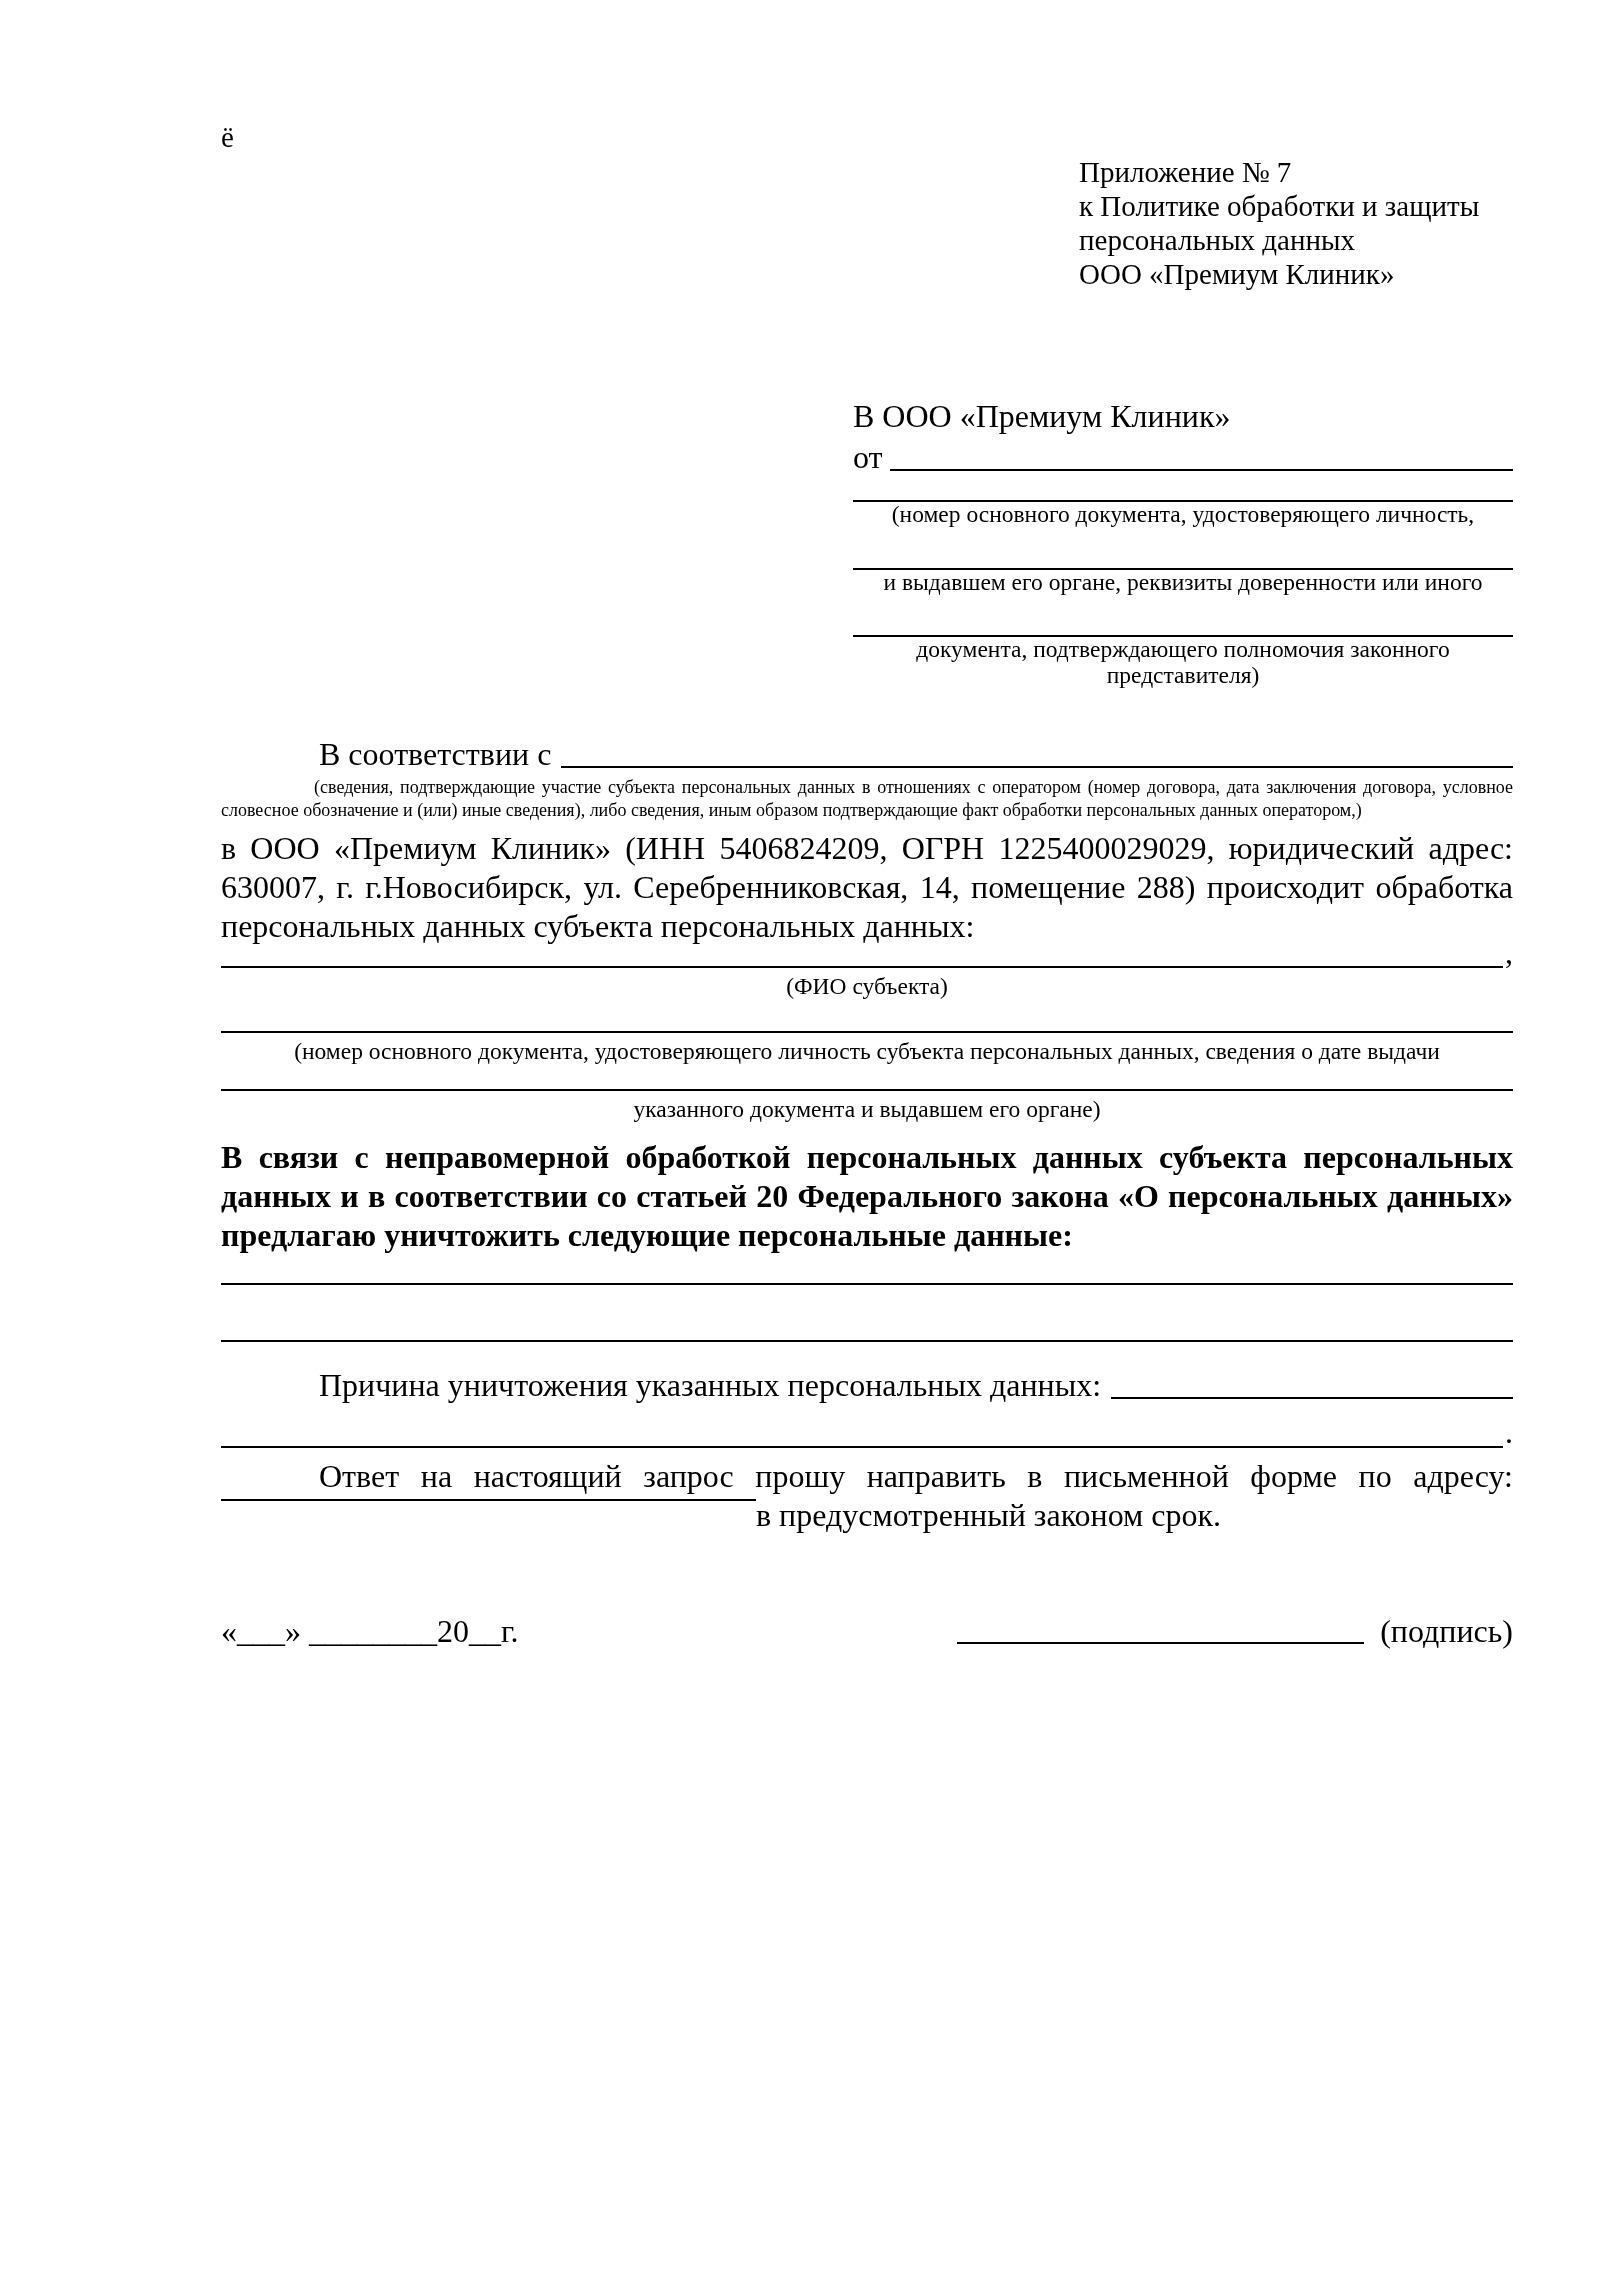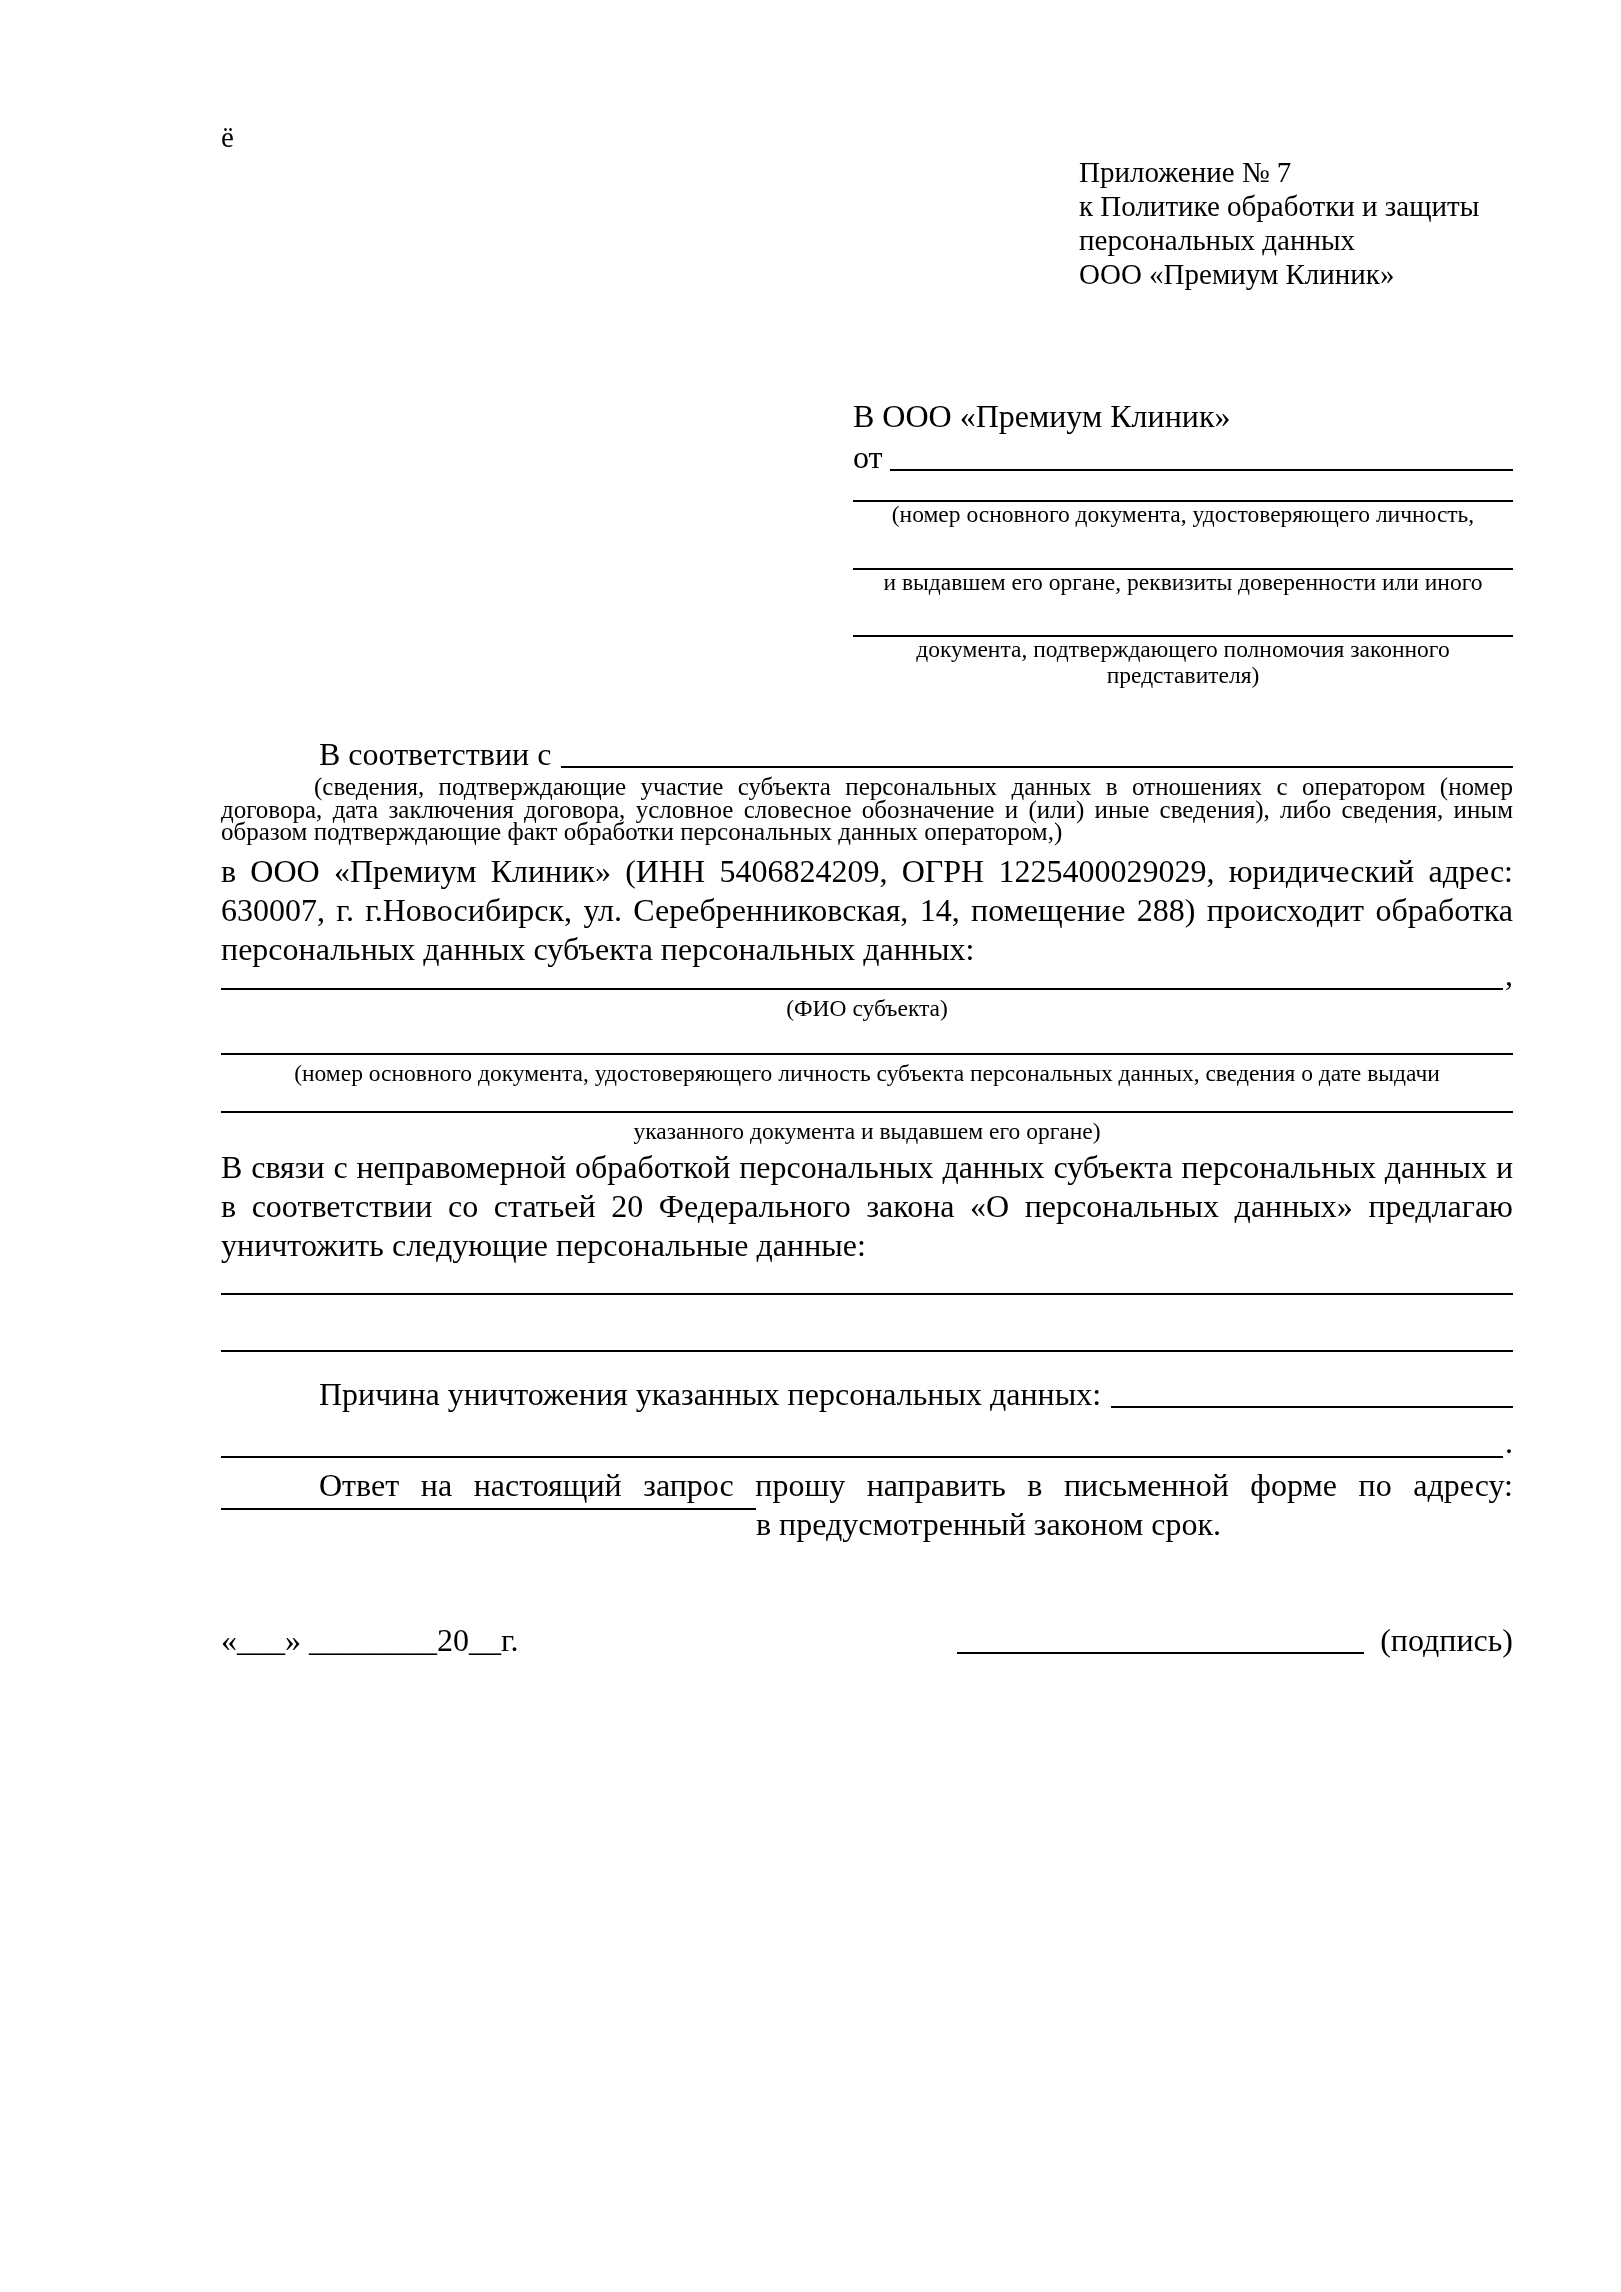--- a/index.html
+++ b/index.html
@@ -22,21 +22,21 @@
   .from-row{display:flex;align-items:flex-end;height:35px;text-align:right;}
   .from-row .lbl{line-height:1;}
   .from-row .rule{flex:1;margin-left:7.8px;margin-bottom:2px;}
   .small-cap{font-size:23.5px;line-height:25.5px;text-align:center;}
   .fgroup{margin-bottom:40px;}
   .fgroup .fline{height:0;border-bottom:2.9px solid #000;}
   .fgroup.first{margin-top:27.4px;}
   .acc-row{display:flex;align-items:flex-end;height:39px;margin-top:43px;}
   .acc-row .lbl{padding-left:98px;line-height:1;white-space:nowrap;}
   .acc-row .rule{flex:1;margin-left:9.8px;margin-bottom:2px;}
-  .acc-cap{font-size:25px;line-height:22.5px;text-align:justify;text-indent:93px;margin-top:5.9px;}
+  .acc-cap{font-size:18px;line-height:22.5px;text-align:justify;text-indent:93px;margin-top:5.9px;}
   .para{text-align:justify;line-height:39px;}
   .rule-row{display:flex;align-items:flex-end;}
   .rule-row .rule{flex:1;}
   .rule-row .tail{line-height:1;margin-left:2px;}
   .center-cap{font-size:23.5px;line-height:25.5px;text-align:center;}
   .reason-row{display:flex;align-items:flex-end;height:45px;margin-top:13.7px;padding-left:98px;}
   .reason-row .lbl{line-height:1;white-space:nowrap;}
   .reason-row .rule{flex:1;margin-left:9.8px;margin-bottom:2px;}
   .answer-para{margin-top:5.9px;line-height:45px;text-align:justify;text-align-last:justify;text-indent:98px;}
   .answer-row{display:flex;align-items:flex-start;height:45px;}
@@ -101,21 +101,21 @@
   <div class="rule-row" style="margin-top:31px;height:2.9px;">
     <span class="rule"></span>
   </div>
   <div class="center-cap" style="margin-top:5.9px;">(номер основного документа, удостоверяющего личность субъекта персональных данных, сведения о дате выдачи</div>
 
   <div class="rule-row" style="margin-top:23.5px;height:2.9px;">
     <span class="rule"></span>
   </div>
   <div class="center-cap" style="margin-top:5.9px;">указанного документа и выдавшем его органе)</div>
 
-  <div class="para" style="margin-top:3px;">В связи с неправомерной обработкой персональных данных субъекта персональных данных и в соответствии со статьей 20 Федерального закона «О персональных данных» предлагаю уничтожить следующие персональные данные:</div>
+  <div class="para" style="margin-top:16px;font-weight:bold;">В связи с неправомерной обработкой персональных данных субъекта персональных данных и в соответствии со статьей 20 Федерального закона «О персональных данных» предлагаю уничтожить следующие персональные данные:</div>
 
   <div class="rule-row" style="margin-top:27.4px;height:2.9px;">
     <span class="rule"></span>
   </div>
   <div class="rule-row" style="margin-top:54px;height:2.9px;">
     <span class="rule"></span>
   </div>
 
   <div class="reason-row">
     <span class="lbl">Причина уничтожения указанных персональных данных:</span>

